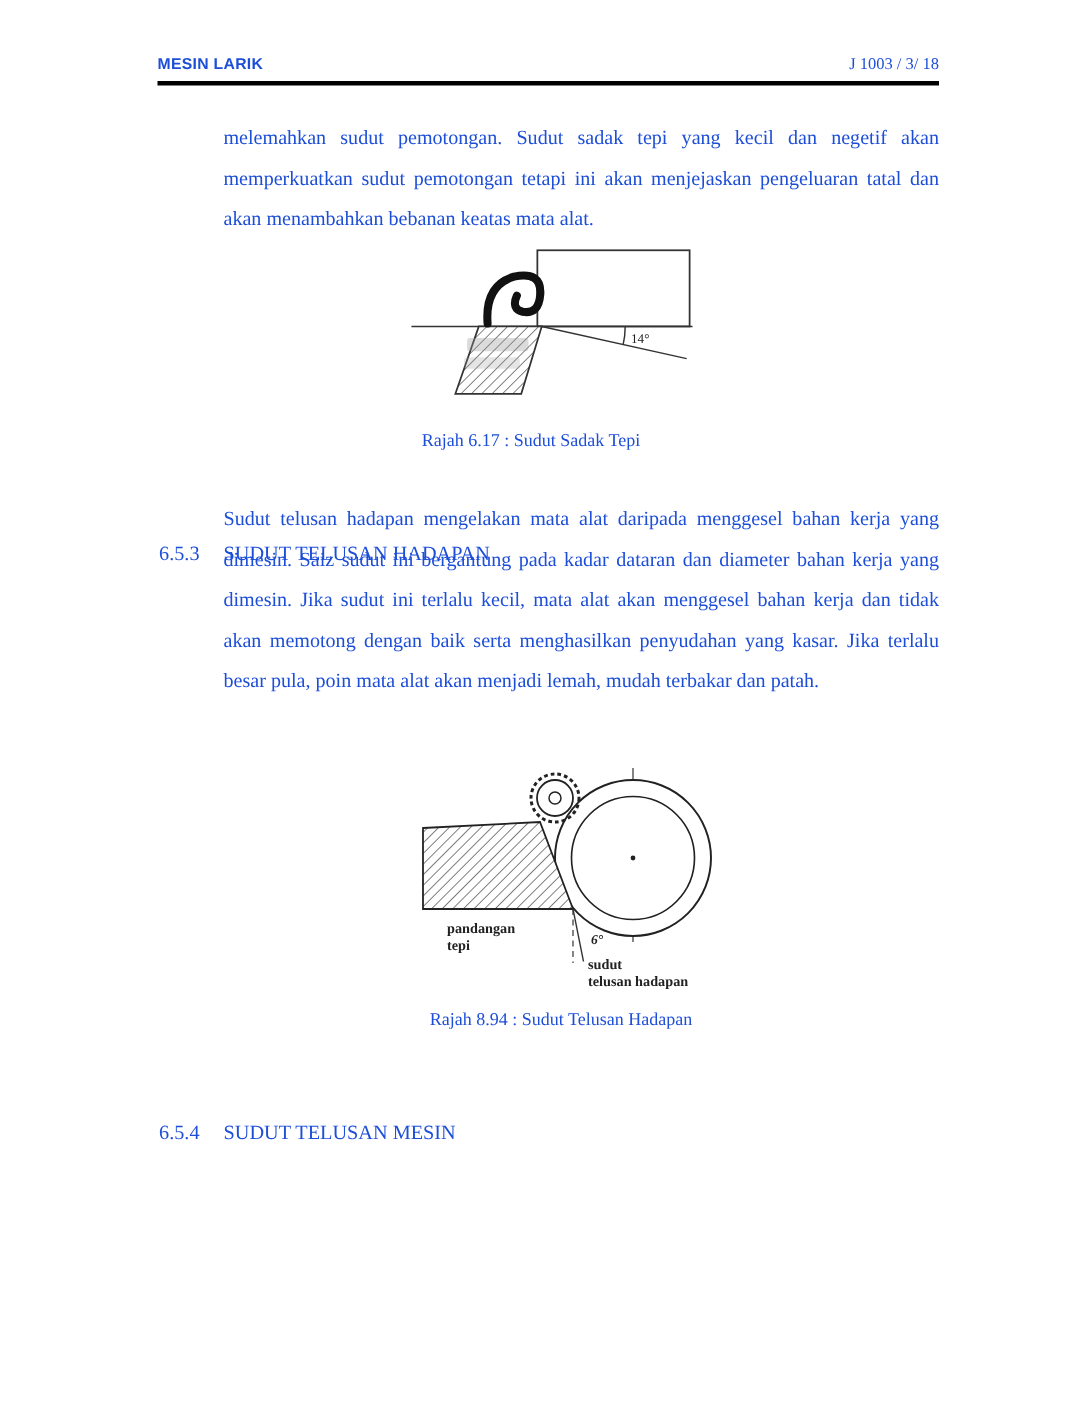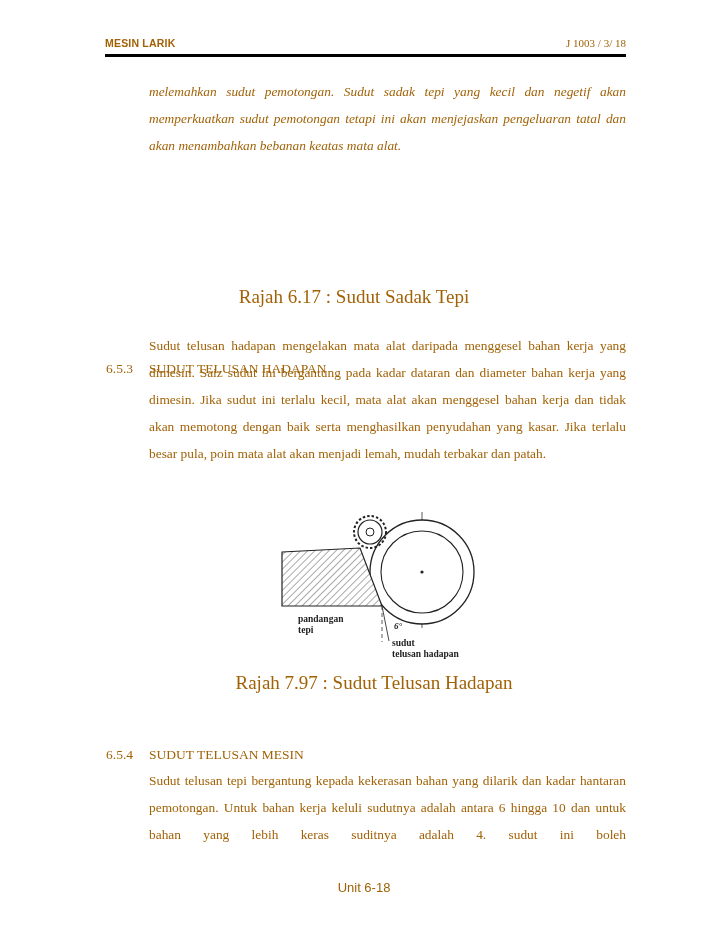--- a/index.html
+++ b/index.html
@@ -1,41 +1,41 @@
 <!DOCTYPE html>
 <html><head>
 <meta charset="utf-8">
 <style>
   * { margin:0; padding:0; box-sizing:border-box; }
   html, body { background:#ffffff; }
   .page {
     position:relative; width:728px; height:942px; background:#fff;
-    font-family:"Liberation Serif", serif; color:#a16207; overflow:hidden;
+    font-family:"Liberation Serif", serif; color:#1d4ed8; overflow:hidden;
   }
   .header-row {
     position:absolute; top:37px; left:105px; width:521px;
     display:flex; justify-content:space-between; align-items:baseline;
   }
   .header-left { font-family:"Liberation Sans", sans-serif; font-weight:bold; font-size:10.5px; letter-spacing:.2px; }
   .header-right { font-size:11px; }
   .header-rule {
     position:absolute; top:54px; left:105px; width:521px; height:3px;
     border-top:2.5px solid #000; border-bottom:1px solid #000;
   }
   .body-text {
     position:absolute; left:149px; width:477px;
     font-size:13.4px; line-height:27px; text-align:justify;
   }
-  .para-intro { top:78px;font-style:italic; }
+  .para-intro { top:78px; }
   .para-653  { top:332px; }
   .para-654  { top:767px; text-align-last:justify; }
   .fig { position:absolute; }
   .fig1 { top:161px; left:268px; }
   .fig2 { top:510px; left:270px;font-weight:bold; }
-  .caption { position:absolute; left:0; width:708px; text-align:center; font-size:19px; }
+  .caption { position:absolute; left:0; width:708px; text-align:center; font-size:12px; }
   .cap1 { top:286px; }
   .cap2 { top:672px; padding-left:40px; }
   .section { position:absolute; left:106px; font-size:13.5px; white-space:nowrap; }
   .sec653 { top:333px;margin-top:28px; }
   .sec654 { top:747px; }
   .sec-num { display:inline-block; width:43px; }
   .footer {
     position:absolute; top:880px; left:0; width:728px; text-align:center;
     font-family:"Liberation Sans", sans-serif; font-size:13px;
   }
@@ -47,20 +47,39 @@
 <div class="page">
 
   <div class="header-row">
     <span class="header-left">MESIN LARIK</span>
     <span class="header-right">J 1003 / 3/  18</span>
   </div>
   <div class="header-rule"></div>
 
   <p class="body-text para-intro">melemahkan sudut pemotongan. Sudut sadak tepi yang kecil dan negetif akan memperkuatkan sudut pemotongan tetapi ini akan menjejaskan pengeluaran tatal dan akan menambahkan bebanan keatas mata alat.</p>
 
+  <figure class="fig fig1">
+    <svg width="200" height="122" viewBox="0 0 200 125">
+      <defs>
+        <pattern id="h1" patternUnits="userSpaceOnUse" width="5" height="5" patternTransform="rotate(45)">
+          <line x1="0" y1="0" x2="0" y2="5" stroke="#555" stroke-width="1"></line>
+        </pattern>
+      </defs>
+      <rect x="90" y="6" width="104" height="52" fill="none" stroke="#333" stroke-width="1.2"></rect>
+      <line x1="4" y1="58" x2="196" y2="58" stroke="#333" stroke-width="1"></line>
+      <polygon points="50,58 93,58 79,104 34,104" fill="#fff" stroke="none"></polygon>
+      <polygon points="50,58 93,58 79,104 34,104" fill="url(#h1)" stroke="#333" stroke-width="1.2"></polygon>
+      <rect x="42" y="66" width="42" height="9" rx="2" fill="#999" opacity="0.35"></rect>
+      <rect x="40" y="79" width="38" height="8" rx="2" fill="#999" opacity="0.25"></rect>
+      <path d="M56 56 Q54 30 74 24 Q93 20 92 36 Q91 50 80 48 Q72 46 76 37" fill="none" stroke="#111" stroke-width="5.5" stroke-linecap="round"></path>
+      <line x1="93" y1="58" x2="192" y2="80" stroke="#333" stroke-width="1"></line>
+      <path d="M150 58 A57 57 0 0 1 148.6 70.4" fill="none" stroke="#333" stroke-width="1"></path>
+      <text x="154" y="69" font-size="9">14°</text>
+    </svg>
+  </figure>
   <div class="caption cap1">Rajah 6.17 : Sudut Sadak Tepi</div>
 
   <div class="section sec653">
     <span class="sec-num">6.5.3</span><span class="sec-title">SUDUT TELUSAN HADAPAN</span>
   </div>
   <p class="body-text para-653">Sudut telusan hadapan mengelakan  mata alat daripada menggesel bahan kerja yang dimesin. Saiz sudut ini bergantung pada kadar dataran dan diameter bahan kerja yang dimesin. Jika sudut ini terlalu kecil, mata alat akan menggesel bahan kerja dan tidak akan memotong dengan baik serta menghasilkan penyudahan yang kasar. Jika terlalu besar pula, poin mata alat akan menjadi lemah, mudah terbakar dan patah.</p>
 
   <figure class="fig fig2">
     <svg width="240" height="155" viewBox="0 0 240 155">
       <defs>
@@ -79,22 +98,20 @@
       <polygon points="12,42 90,38 112,96 12,96" fill="url(#h2)" stroke="#222" stroke-width="1.2"></polygon>
       <line x1="112" y1="96" x2="112" y2="132" stroke="#333" stroke-width="0.8" stroke-dasharray="4 3"></line>
       <line x1="112" y1="96" x2="119" y2="131" stroke="#333" stroke-width="0.9"></line>
       <text x="28" y="112" font-size="9.5">pandangan</text>
       <text x="28" y="123" font-size="9.5">tepi</text>
       <text x="124" y="119" font-size="9" font-style="italic">6°</text>
       <text x="122" y="136" font-size="9.5">sudut</text>
       <text x="122" y="147" font-size="9.5">telusan hadapan</text>
     </svg>
   </figure>
-  <div class="caption cap2">Rajah 7.97 : Sudut Telusan Hadapan</div>
+  <div class="caption cap2">Rajah 8.94 : Sudut Telusan Hadapan</div>
 
   <div class="section sec654">
     <span class="sec-num">6.5.4</span><span class="sec-title">SUDUT TELUSAN MESIN</span>
   </div>
-  <p class="body-text para-654">Sudut telusan tepi bergantung kepada kekerasan bahan yang dilarik dan kadar hantaran pemotongan. Untuk bahan kerja keluli sudutnya adalah antara 6 hingga 10 dan untuk bahan yang lebih keras suditnya adalah 4. sudut ini boleh</p>
 
-  <div class="footer">Unit 6-18</div>
 
 </div>
 
 </body></html>

